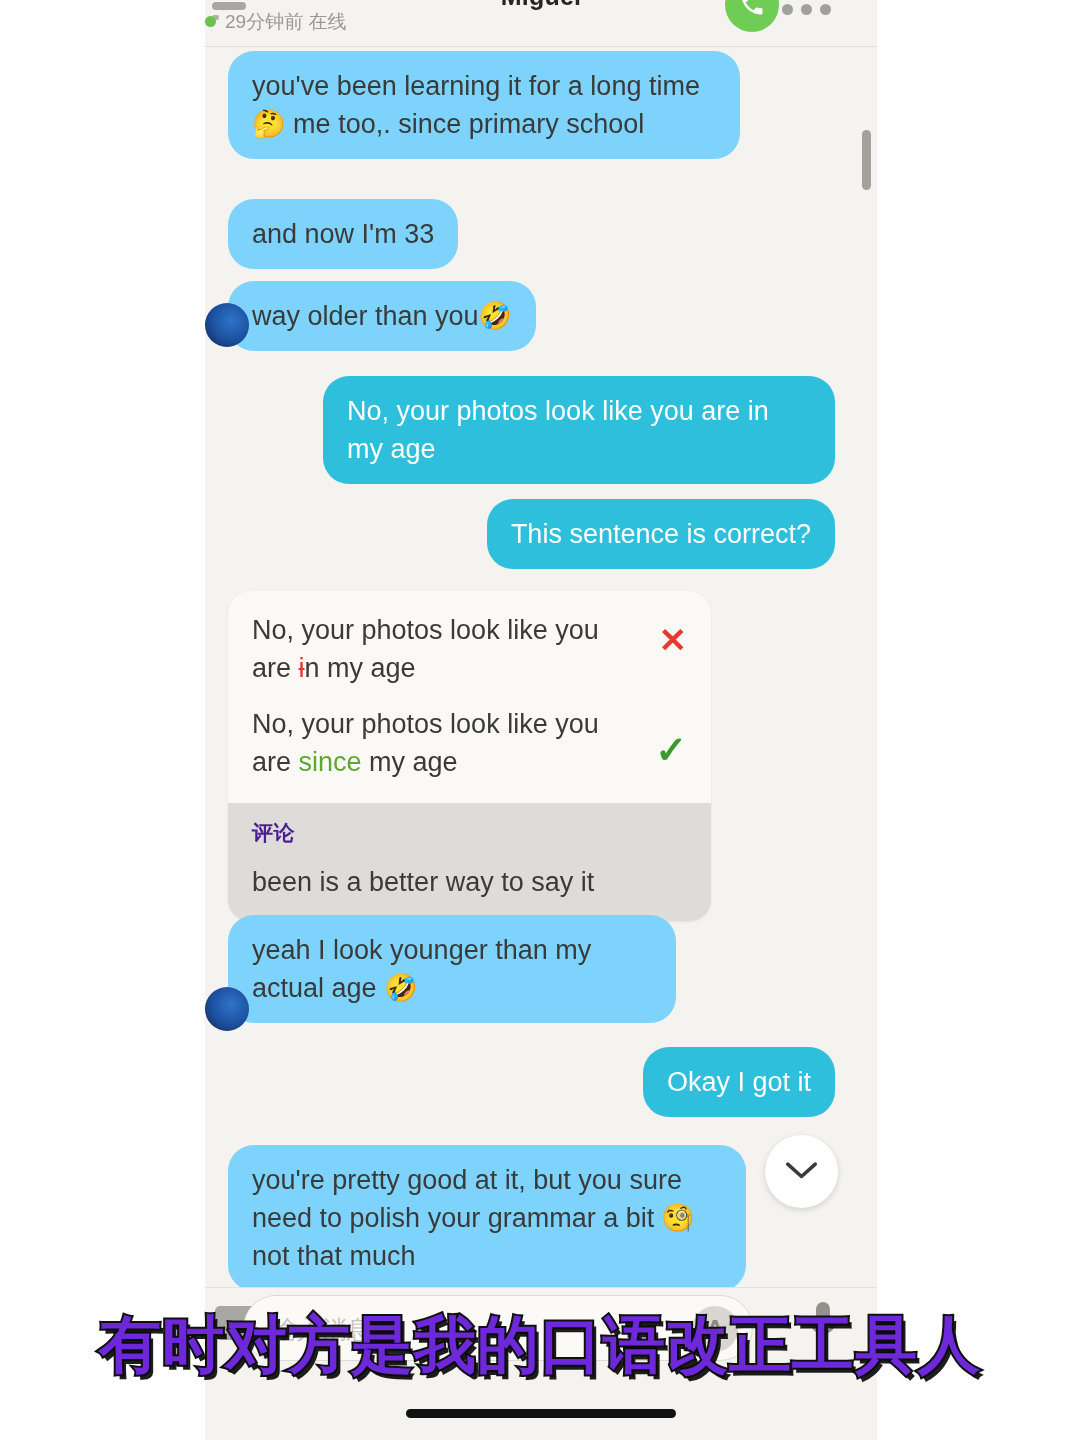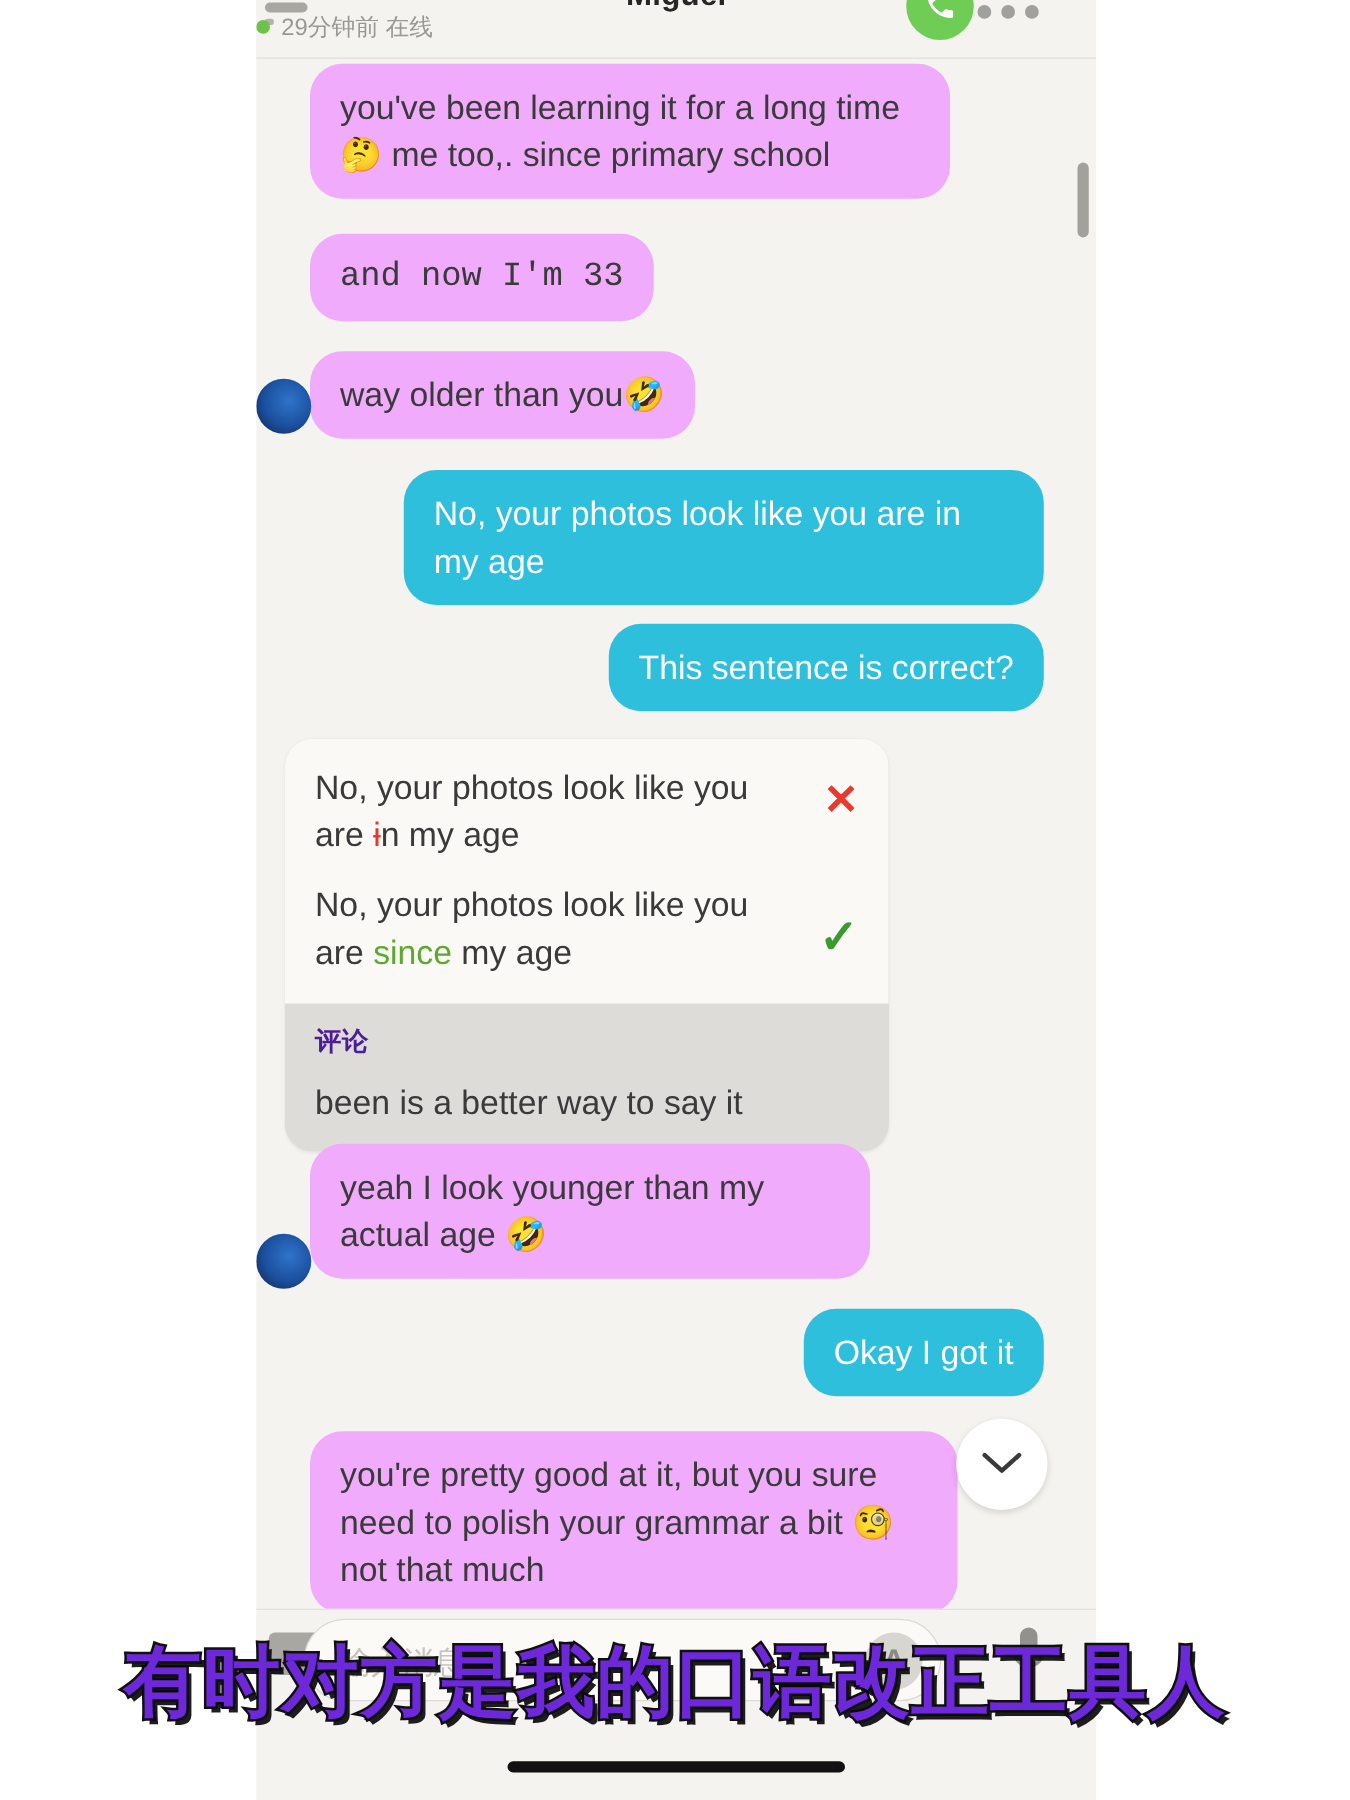--- a/index.html
+++ b/index.html
@@ -120,21 +120,21 @@
   .bubble {
     font-size: 27px;
     line-height: 38px;
     color: #3a3a3a;
     border-radius: 26px;
     padding: 16px 24px;
     box-sizing: border-box;
     background: #dddcd9;
     display: inline-block;
   }
-  .bubble.in  { background: #f0abfc; color: #3a3a3a; margin-left: 20px; }
+  .bubble.in  { background: #7dd3fc; color: #3a3a3a; }
   .bubble.out { background: #2ebfdc; color: #ffffff; }
 
   .avatar {
     position: absolute;
     width: 44px; height: 44px;
     border-radius: 50%;
     background: radial-gradient(circle at 60% 40%, #2f74c9 0%, #1b4f9e 55%, #10203f 100%);
     left: -23px;
   }
 
@@ -349,21 +349,21 @@
         <i></i>
       </div>
     </div>
 
     <div id="messages">
 
       <div class="row" style="left:23px; top:4px; width:512px;">
         <div class="bubble in" style="width:512px;">you've been learning it for a long time 🤔 me too,. since primary school</div>
       </div>
 
-      <div class="row" style="left:23px; top:140px;font-family:Liberation Mono, monospace;">
+      <div class="row" style="left:23px; top:152px;">
         <div class="bubble in">and now I'm 33</div>
       </div>
 
       <div class="row" style="left:23px; top:234px;">
         <div class="avatar" style="top:22px;"></div>
         <div class="bubble in">way older than you🤣</div>
       </div>
 
       <div class="row" style="left:118px; top:329px; width:512px; text-align:right;">
         <div class="bubble out" style="width:512px; text-align:left;">No, your photos look like you are in my age</div>

